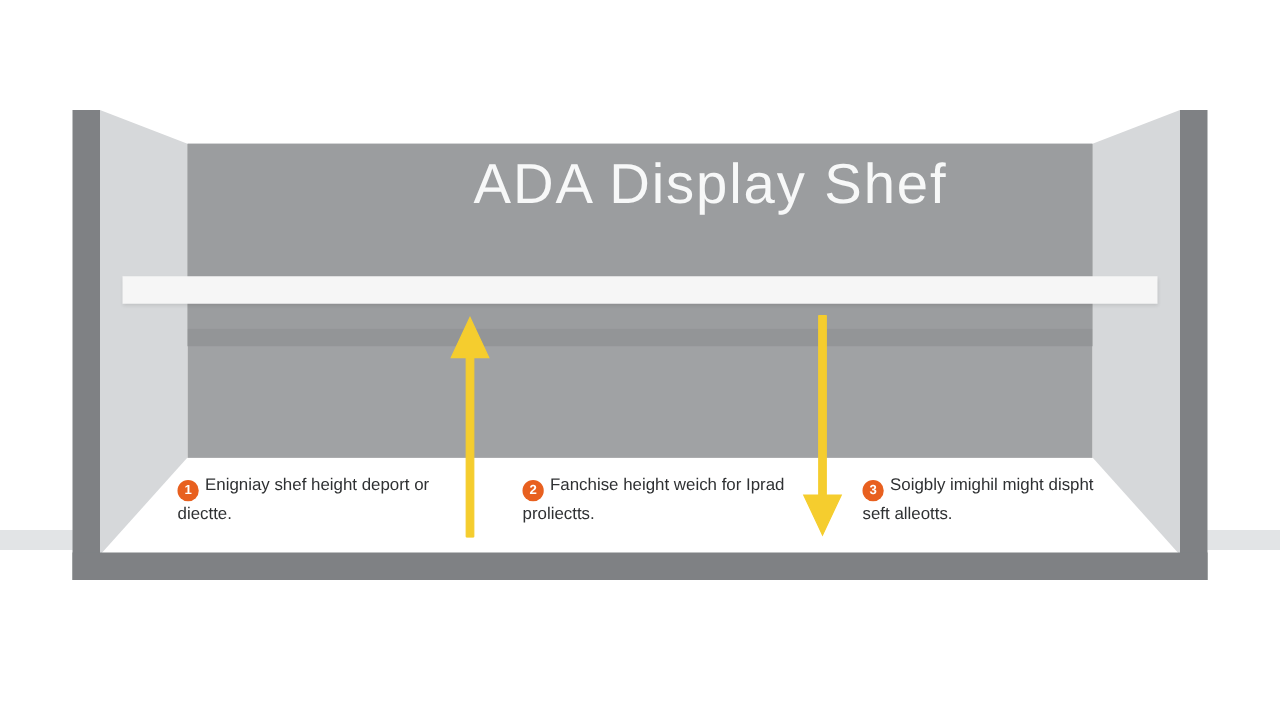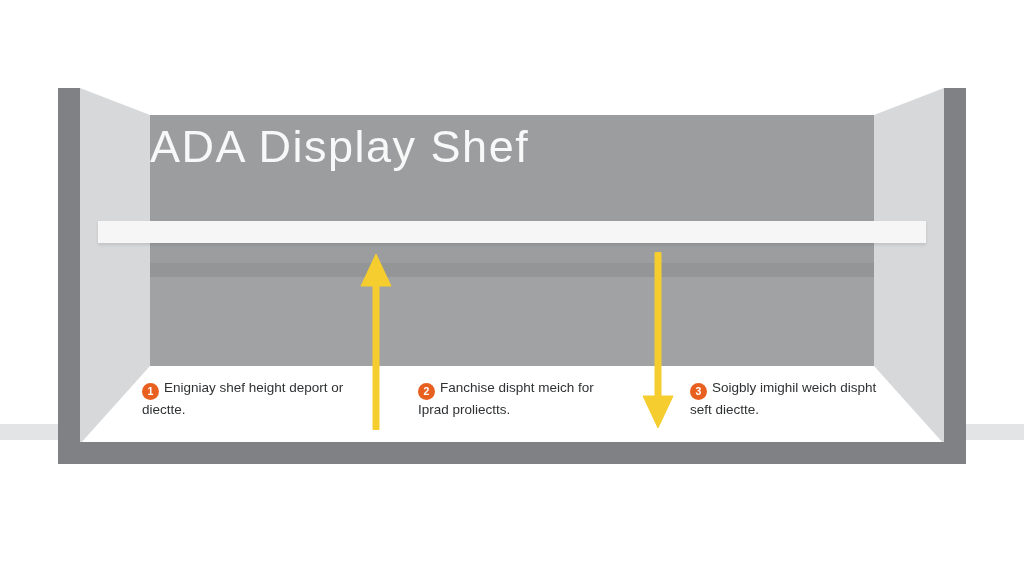--- a/index.html
+++ b/index.html
@@ -85,21 +85,21 @@
     height: 14px;
     background: #939597;
   }
 
   
   .unit-title {
     position: absolute;
     left: 150px;
     top: 124px;
     width: 608px;
-    text-align: left;
+    text-align: right;
     color: #f7f8f8;
     font-size: 45px;
     font-weight: 400;
     letter-spacing: 1.5px;
     line-height: 1;
     white-space: nowrap;
   }
 
   
   .shelf-board {
@@ -210,22 +210,22 @@
     </svg>
   </div>
 
   <div class="captions">
 
     <div class="caption c1">
       <span class="badge">1</span><span class="caption-text">Enigniay shef height deport or diectte.</span>
     </div>
 
     <div class="caption c2">
-      <span class="badge">2</span><span class="caption-text">Fanchise dispht meich for Iprad proliectts.</span>
+      <span class="badge">2</span><span class="caption-text">Fanchise height weich for Iprad proliectts.</span>
     </div>
 
     <div class="caption c3">
-      <span class="badge">3</span><span class="caption-text">Soigbly imighil weich dispht seft diectte.</span>
+      <span class="badge">3</span><span class="caption-text">Soigbly imighil might dispht seft alleotts.</span>
     </div>
 
   </div>
 
 </div>
 
 </body></html>

